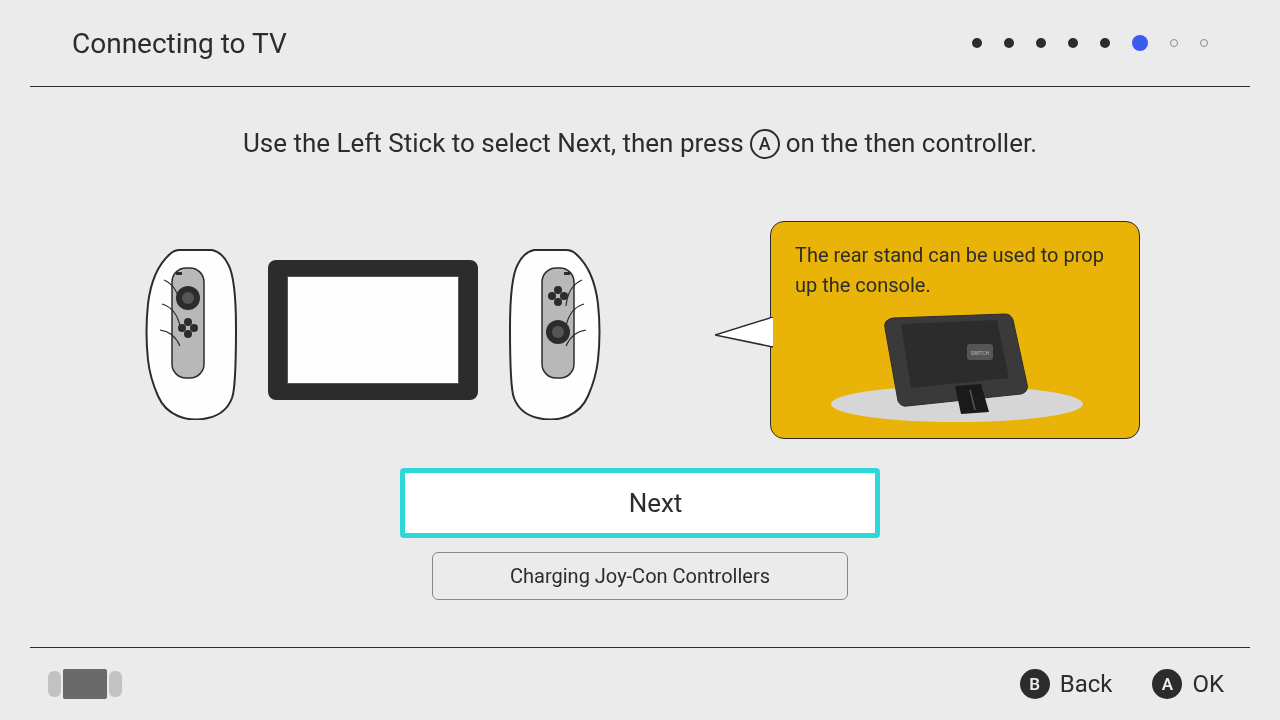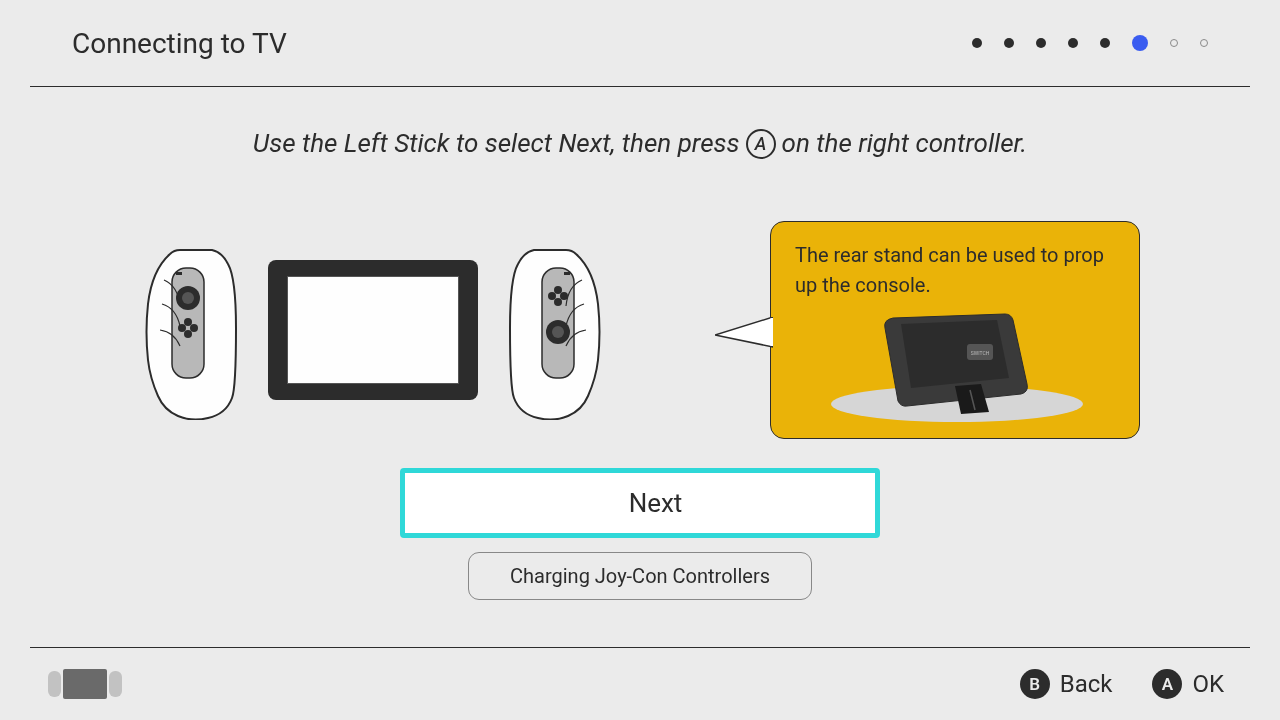--- a/index.html
+++ b/index.html
@@ -63,21 +63,20 @@
     position: absolute;
     top: 128px;
     left: 0; right: 0;
     display: flex;
     align-items: center;
     justify-content: center;
     gap: 6px;
     font-size: 26px;
     color: #2c2c2c;
     white-space: nowrap;
-    font-style: italic;
   }
   .circle-a {
     display: inline-flex;
     width: 30px; height: 30px;
     border: 2px solid #2c2c2c;
     border-radius: 50%;
     align-items: center;
     justify-content: center;
     font-size: 18px;
     font-weight: 500;
@@ -161,25 +160,25 @@
     display: flex;
     align-items: center;
     justify-content: center;
     font-size: 26px;
     color: #2c2c2c;
     cursor: pointer;
     box-shadow: 0 0 0 1px #fff inset;
     padding-left: 31px;
   }
   .btn-secondary {
-    width: 344px;
+    width: 416px;
     height: 48px;
     background: transparent;
     border: 1.5px solid #888;
-    border-radius: 11px;
+    border-radius: 6px;
     display: flex;
     align-items: center;
     justify-content: center;
     font-size: 20px;
     color: #2c2c2c;
     cursor: pointer;
   }
   
   .footer {
     position: absolute;
@@ -234,21 +233,21 @@
     <span class="dot current"></span>
     <span class="dot future"></span>
     <span class="dot future"></span>
   </div>
 </div>
 <div class="hr-top"></div>
 
 <div class="instruction">
   <span>Use the Left Stick to select Next, then press</span>
   <span class="circle-a">A</span>
-  <span>on the right controller.</span>
+  <span>on the then controller.</span>
 </div>
 
 <div class="illus">
   <div class="controllers">
 
     <svg class="hand" viewBox="0 0 100 180">
       <path d="M40 10 q-6 0 -10 4 q-18 16 -22 50 q-3 28 0 56 q2 18 10 36 q6 14 20 20 q14 6 30 2 q18 -4 24 -20 q4 -10 4 -70 q0 -50 -8 -64 q-6 -12 -16 -14 z" fill="#fefefe" stroke="#2c2c2c" stroke-width="2"></path>
       <rect x="32" y="28" width="32" height="110" rx="14" fill="#b8b8b8" stroke="#2c2c2c" stroke-width="1.5"></rect>
       <circle cx="48" cy="58" r="12" fill="#2c2c2c"></circle>
       <circle cx="48" cy="58" r="6" fill="#555"></circle>

